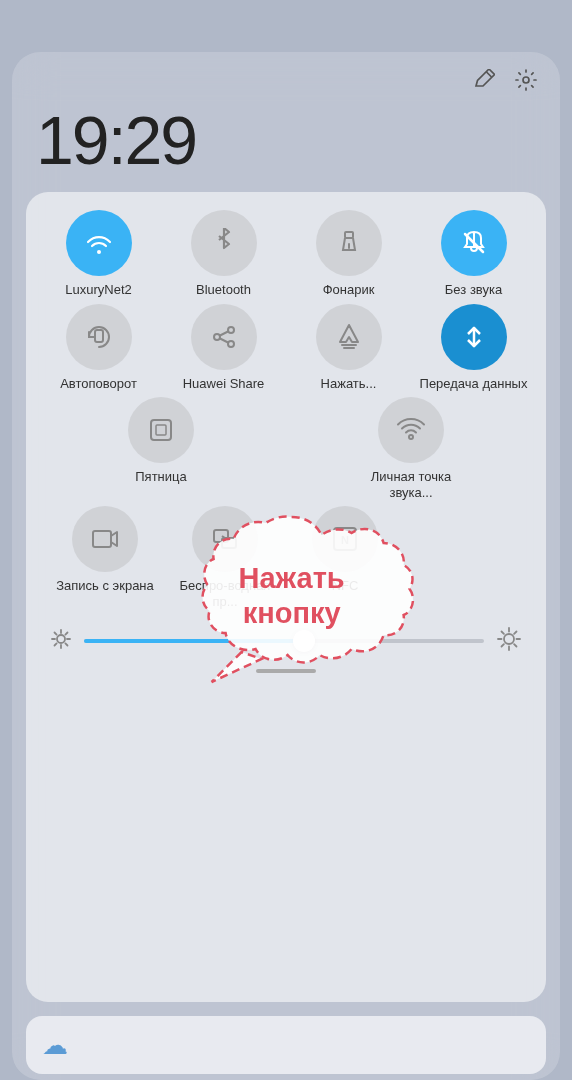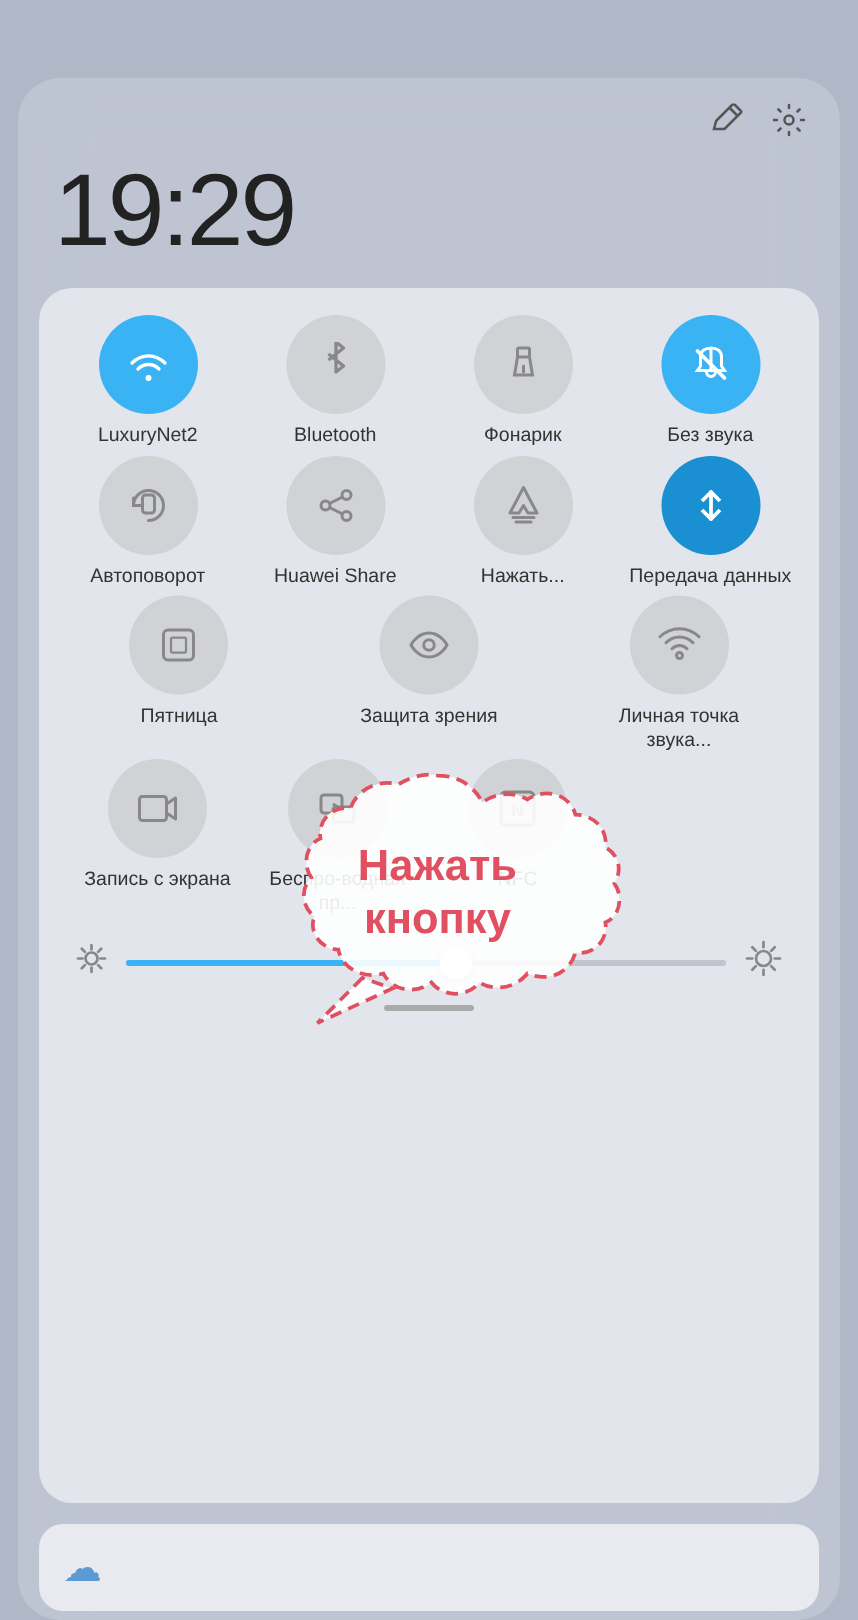--- a/index.html
+++ b/index.html
@@ -318,29 +318,20 @@
       <div class="tile">
         <button class="tile-btn">
           <svg class="tile-svg" viewBox="0 0 30 30" fill="none">
             <rect x="5" y="5" width="20" height="20" rx="3" stroke="#888" stroke-width="2" fill="none"></rect>
             <rect x="10" y="10" width="10" height="10" rx="1" stroke="#888" stroke-width="1.5" fill="none"></rect>
           </svg>
         </button>
         <span class="tile-label">Пятница</span>
       </div>
 
-      <div class="tile">
-        <button class="tile-btn">
-          <svg class="tile-svg" viewBox="0 0 30 30" fill="none">
-            <path d="M3 15s4-8 12-8 12 8 12 8-4 8-12 8-12-8-12-8z" stroke="#888" stroke-width="2" fill="none"></path>
-            <circle cx="15" cy="15" r="3.5" stroke="#888" stroke-width="2" fill="none"></circle>
-          </svg>
-        </button>
-        <span class="tile-label">Защита зрения</span>
-      </div>
 
       <div class="tile">
         <button class="tile-btn">
           <svg class="tile-svg" viewBox="0 0 30 30" fill="none">
             <circle cx="15" cy="22" r="2" stroke="#888" stroke-width="2" fill="none"></circle>
             <path d="M10 17.5c1.4-1.4 3.3-2.2 5-2.2s3.6.8 5 2.2" stroke="#888" stroke-width="2" stroke-linecap="round" fill="none"></path>
             <path d="M6 13.5c2.4-2.4 5.6-3.8 9-3.8s6.6 1.4 9 3.8" stroke="#888" stroke-width="2" stroke-linecap="round" fill="none"></path>
             <path d="M2 9.5c3.4-3.4 8-5.4 13-5.4s9.6 2 13 5.4" stroke="#888" stroke-width="2" stroke-linecap="round" fill="none"></path>
           </svg>
         </button>

